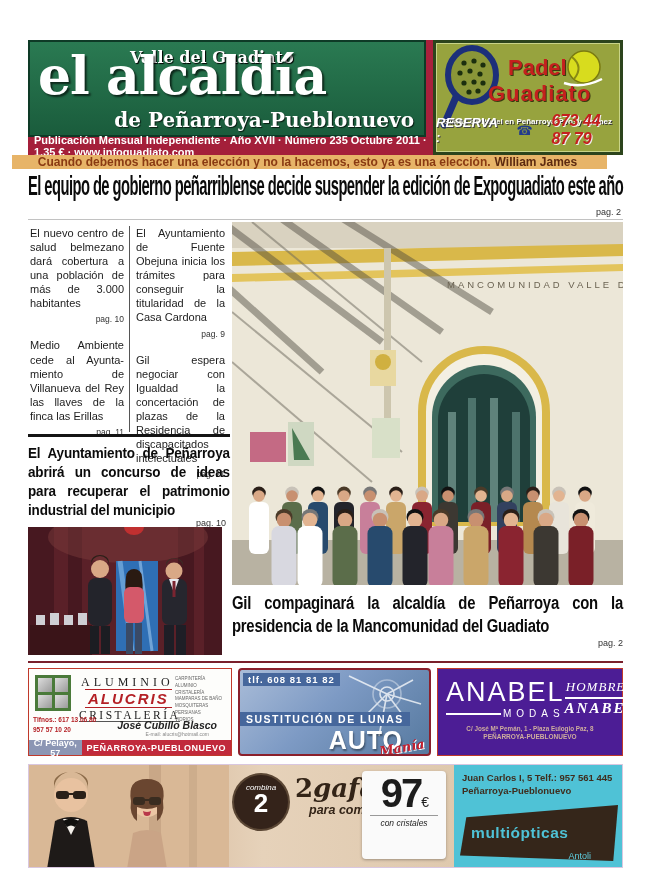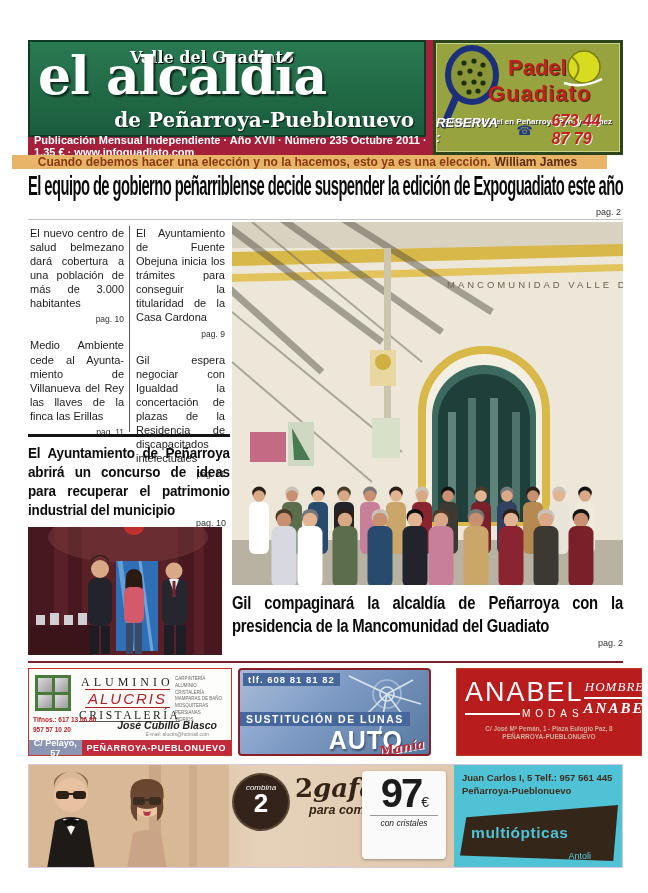--- a/index.html
+++ b/index.html
@@ -76,21 +76,21 @@
   .rule-maroon{left:28px;top:661px;width:595px;height:2px;background:#7a1f2b;}
 
   
   .ad-alucris{left:28px;top:668px;width:204px;height:88px;background:#fdfdfb;border:1px solid #c0392b;
     box-sizing:border-box;}
   .winicon{position:absolute;left:6px;top:6px;width:36px;height:36px;background:#4a7a3a;
     display:grid;grid-template-columns:1fr 1fr;grid-template-rows:1fr 1fr;gap:3px;padding:3px;box-sizing:border-box;}
   .pane{background:linear-gradient(135deg,#ddd,#9a9a9a);}
   .alu-line1{position:absolute;left:52px;top:6px;font-family:"Liberation Serif",serif;font-size:12px;
     letter-spacing:4px;color:#222;}
-  .alu-brand{position:absolute;left:56px;top:20px;font-size:15px;font-weight:normal;font-style:italic;
+  .alu-brand{position:absolute;left:56px;top:20px;font-size:15px;font-weight:bold;font-style:italic;
     color:#b42025;letter-spacing:2px;border-top:1px solid #b42025;border-bottom:1px solid #b42025;padding:0 3px;}
   .alu-line3{position:absolute;left:50px;top:40px;font-family:"Liberation Serif",serif;font-size:11.5px;
     letter-spacing:2.5px;color:#222;border-bottom:1px solid #555;}
   .alu-services{position:absolute;right:4px;top:7px;width:52px;font-size:4.5px;color:#666;line-height:1.5;}
   .alu-phones{position:absolute;left:4px;top:46px;font-size:6.5px;font-weight:bold;color:#b42025;line-height:1.5;}
   .alu-owner{position:absolute;right:14px;top:50px;font-size:10.5px;font-weight:bold;font-style:italic;color:#222;}
   .alu-mail{position:absolute;right:22px;top:62px;font-size:5px;color:#888;}
   .alu-bar{position:absolute;left:0;right:0;bottom:0;height:15px;background:linear-gradient(90deg,#8c96b4 0 26%,#c12a3c 26%);
     color:#fff;font-size:9px;font-weight:bold;display:flex;align-items:center;}
   .alu-street{width:26%;text-align:center;}
@@ -100,22 +100,22 @@
     background:linear-gradient(135deg,#a9bcd8 0%,#7d9ac4 45%,#56799f 100%);border-radius:4px;overflow:hidden;}
   .auto-phone{position:absolute;left:3px;top:3px;background:#46679c;color:#fff;font-size:9.5px;
     font-weight:bold;padding:1px 5px;letter-spacing:1px;}
   .auto-lunas{position:absolute;left:0px;top:42px;background:#46679c;color:#fff;font-size:10.5px;
     font-weight:bold;padding:1px 6px;letter-spacing:1.5px;}
   .auto-brand{position:absolute;right:26px;top:56px;color:#fff;font-size:25px;font-weight:bold;
     letter-spacing:1px;text-shadow:1px 2px 2px rgba(0,0,0,.4);}
   .auto-mania{position:absolute;right:4px;top:70px;color:#c41f2e;font-family:"DejaVu Serif",serif;
     font-style:italic;font-weight:bold;font-size:13px;transform:rotate(-10deg);text-shadow:1px 1px 0 #fff;}
 
-  .ad-anabel{left:437px;top:668px;width:186px;height:88px;background:#b91c1c;border:1px solid #c0392b;
-    box-sizing:border-box;color:#fff;margin-left:19px;}
+  .ad-anabel{left:437px;top:668px;width:186px;height:88px;background:#4c1d95;border:1px solid #c0392b;
+    box-sizing:border-box;color:#fff;}
   .ana-row{display:flex;padding:10px 8px 0 8px;}
   .ana-left{flex:1;}
   .ana-brand{font-size:27px;letter-spacing:2px;font-weight:normal;line-height:1;}
   .ana-modas-row{display:flex;align-items:center;gap:2px;margin-top:2px;}
   .ana-line{flex:1;height:2px;background:#fff;}
   .ana-modas{font-size:10px;letter-spacing:5px;}
   .ana-right{width:62px;text-align:center;border-left:0;}
   .ana-hombre{font-family:"Liberation Serif",serif;font-style:italic;font-size:13px;letter-spacing:1px;}
   .ana-mujer{font-family:"Liberation Serif",serif;font-style:italic;font-weight:bold;font-size:15px;
     letter-spacing:2px;border-top:2px solid #fff;margin-top:2px;padding-top:1px;}

